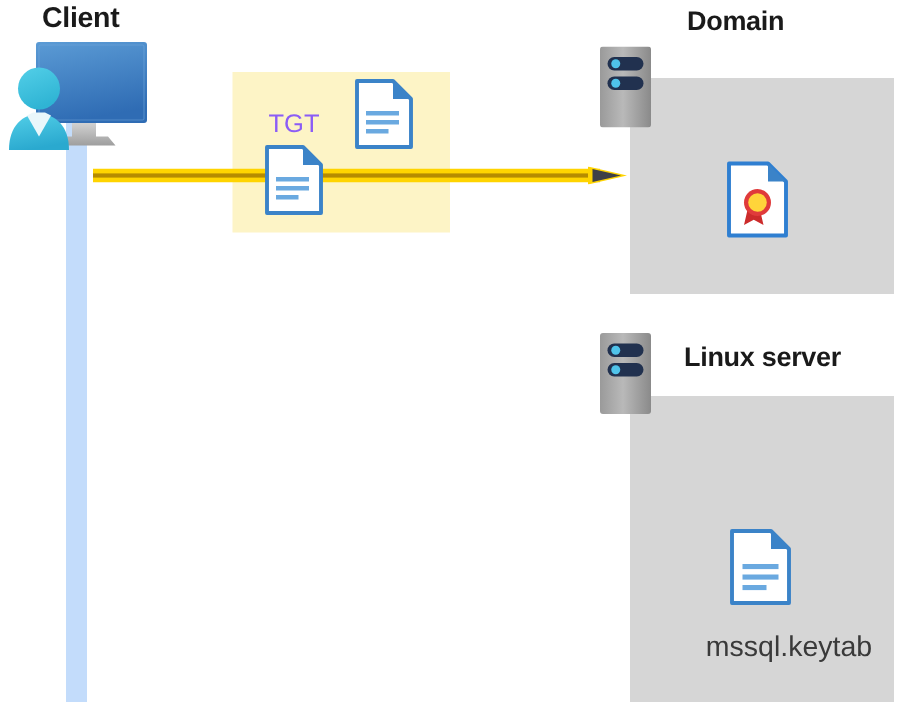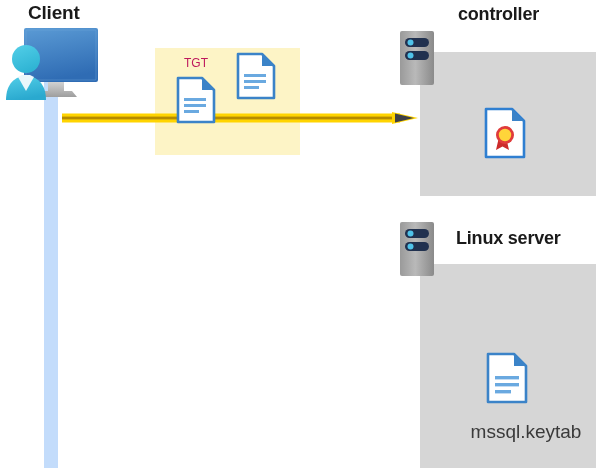--- a/index.html
+++ b/index.html
@@ -71,24 +71,25 @@
   
   .token-item {
     position: absolute;
     top: 52px;
     width: 56px;
     text-align: center;
   }
   .token-item.tgt { left: 168px; }
   .token-item.spn { left: 228px; }
   .token-caption {
-    font-size: 12px;
-    color: #be185d;
+    font-size: 17px;
+    color: #8b5cf6;
     line-height: 22px;
     margin-bottom: 2px;
+    margin-top: 20px;
   }
   .token-glyph { display: block; margin: 0 auto; }
 
   
   .server-box {
     background: #d6d6d6;
   }
   #dc-box {
     left: 420px;
     top: 52px;
@@ -228,21 +229,21 @@
       </defs>
       <rect x="0" y="0" width="34" height="54" rx="2" fill="url(#gTowerA)"></rect>
       <rect x="5" y="7" width="24" height="9" rx="4.5" fill="#21314f"></rect>
       <circle cx="10.5" cy="11.5" r="3" fill="#4fc3ea"></circle>
       <rect x="5" y="20" width="24" height="9" rx="4.5" fill="#21314f"></rect>
       <circle cx="10.5" cy="24.5" r="3" fill="#4fc3ea"></circle>
     </svg>
   </div>
 
   <div class="abs label-bold" id="dc-title">
-    <div>controller</div>
+    <div>Domain</div>
   </div>
 
   <span class="abs" id="cert-icon">
     <svg width="42" height="52" viewBox="0 0 42 52" xmlns="http://www.w3.org/2000/svg">
       <path d="M2 2 h26 l12 12 v36 h-38 z" fill="#ffffff" stroke="#2f7fd1" stroke-width="2.6" stroke-linejoin="round"></path>
       <path d="M28 2 v12 h12 z" fill="#3b83c8"></path>
       <path d="M15 30 l-3 13 l6.5 -3.5 l6.5 3.5 l-3 -13 z" fill="#cc2b2b"></path>
       <circle cx="21" cy="28" r="9" fill="#e03b3b"></circle>
       <circle cx="21" cy="28" r="6.2" fill="#ffd53a"></circle>
     </svg>

